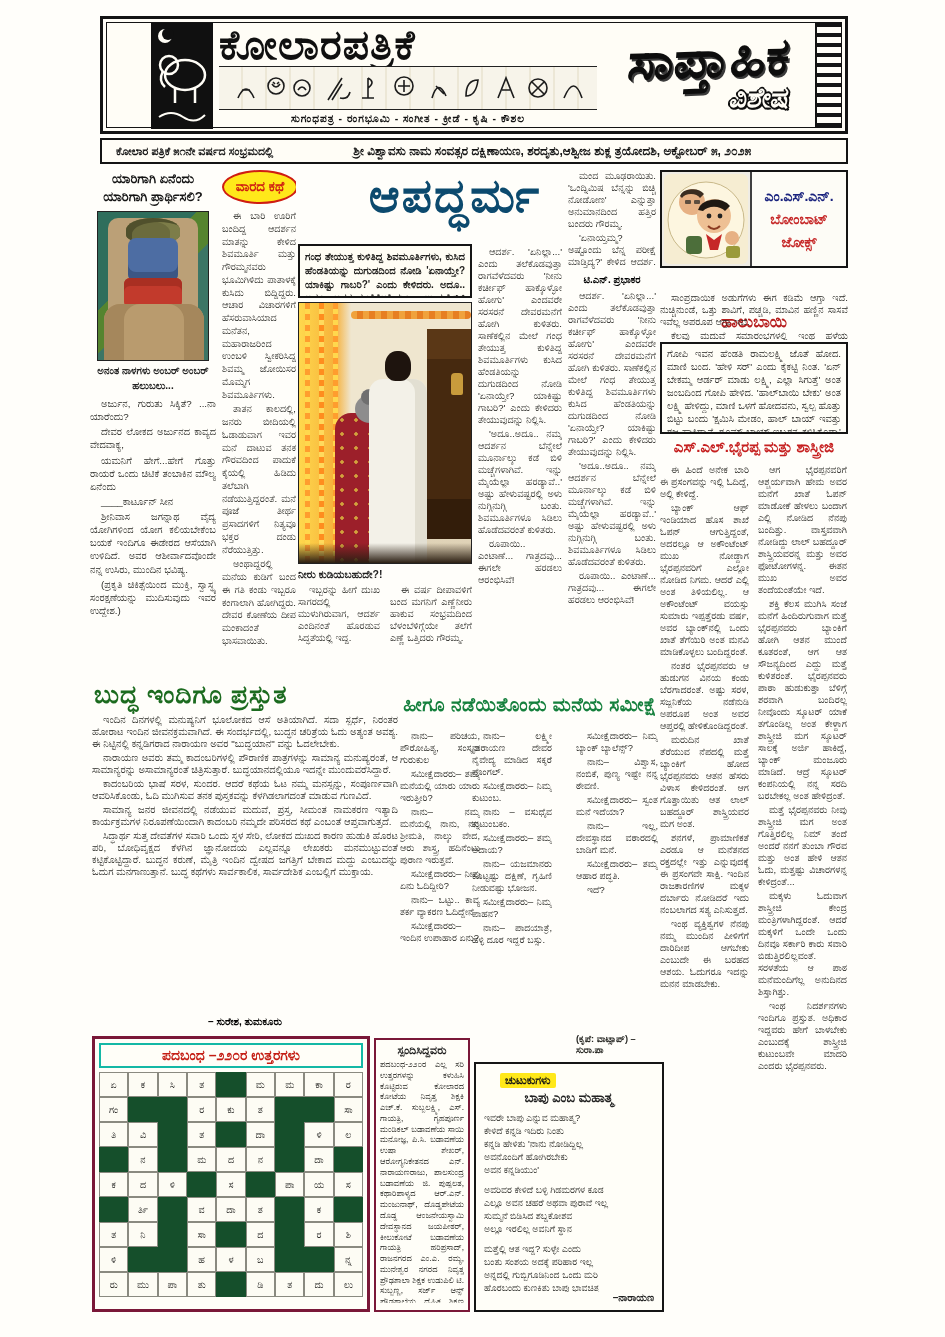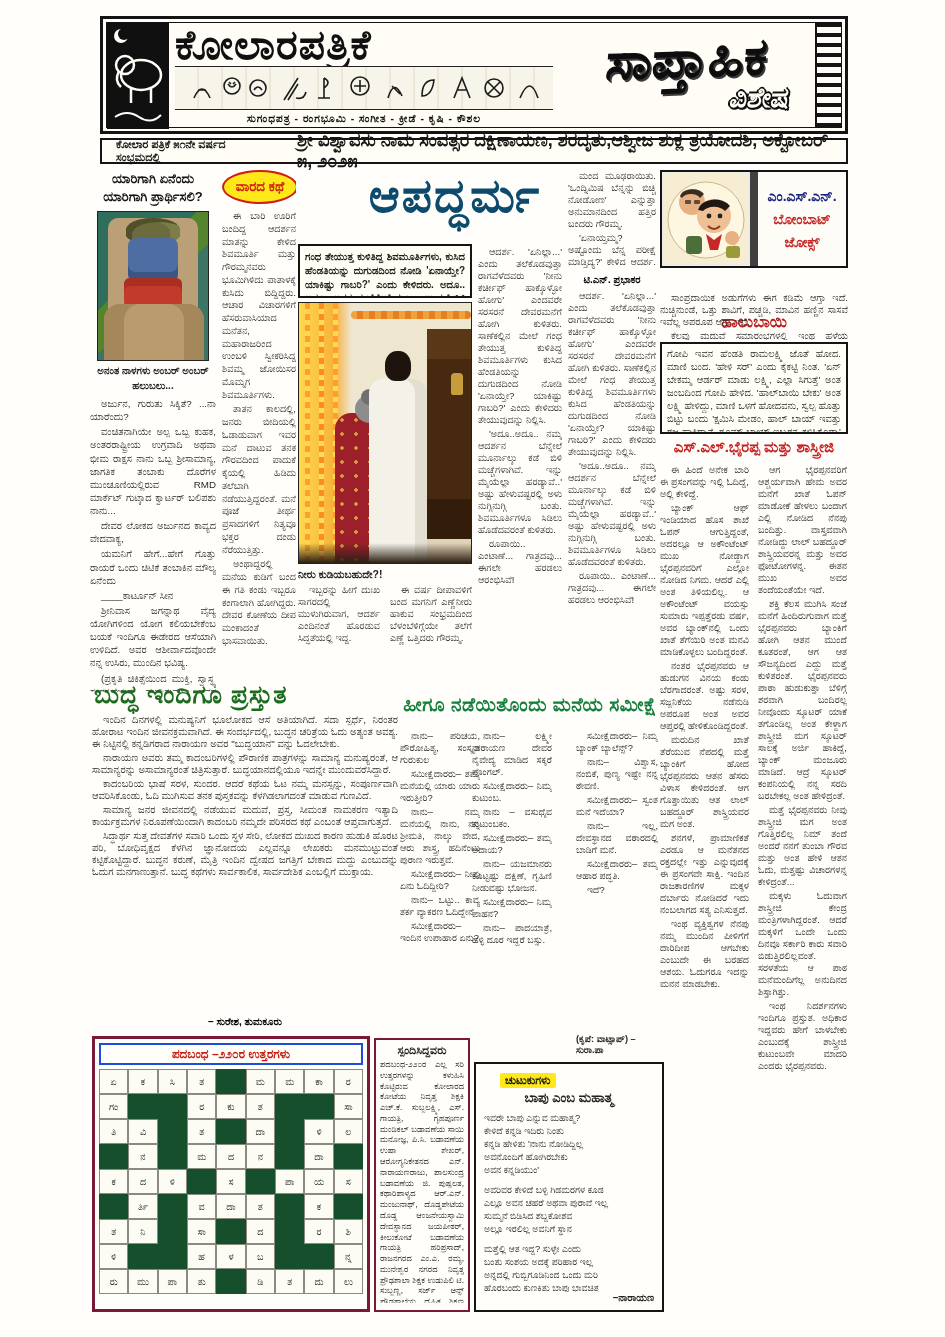--- a/index.html
+++ b/index.html
@@ -3,21 +3,21 @@
 <meta charset="utf-8">
 <style>
   html,body{margin:0;padding:0;}
   body{font-family:"Liberation Sans", sans-serif; background:#ffffff;}
   .page{position:relative;width:945px;height:1337px;background:#fffefa;overflow:hidden;}
   .abs{position:absolute;}
   .txt{color:#2a2a26;text-align:justify;overflow:hidden;}
   .para{text-indent:11px;margin:0 0 2px 0;}
   
   .masthead{border:3px solid #141414;padding:3px;background:#fffdf6;}
-  .masthead-inner{border:1px solid #141414;height:100%;box-sizing:border-box;display:flex;align-items:stretch;}
+  .masthead-inner{border:1px solid #141414;height:100%;box-sizing:border-box;display:flex;align-items:stretch;padding-left:44px;}
   .mast-title{font-weight:900;color:#101010;font-size:41px;letter-spacing:1px;line-height:1.0;white-space:nowrap;}
   .doodle-strip{height:42px;border-top:1px solid #222;border-bottom:1px solid #222;
      background:repeating-linear-gradient(90deg,#f7f4ea 0 22px,#ece7d6 22px 24px);display:flex;align-items:center;justify-content:space-around;}
   .tagline{font-size:10.5px;font-weight:bold;color:#111;text-align:center;letter-spacing:1px;padding-top:2px;}
   .edition-big{font-weight:900;font-size:52px;color:#0d0d0d;transform:skewX(-6deg) rotate(-2deg);line-height:.9;text-shadow:2px 2px 0 #3a3a3a;}
   .edition-sub{font-weight:900;font-size:27px;color:#fffdf6;transform:skewX(-8deg);
      text-shadow:-2px 0 #0d0d0d,2px 0 #0d0d0d,0 -2px #0d0d0d,0 2px #0d0d0d,2px 2px #0d0d0d;}
   .deco-strip{width:24px;border-left:2px solid #141414;background:repeating-linear-gradient(180deg,#141414 0 4px,#fffdf6 4px 10px);}
   .dateline{border:2px solid #141414;display:flex;align-items:center;box-sizing:border-box;background:#fffdf6;}
   .dateline span{font-weight:bold;color:#161616;}
@@ -27,26 +27,26 @@
   .red-headline{font-weight:700;color:#15803d;font-size:19px;letter-spacing:.5px;}
   .sec-red{font-weight:900;color:#b71c1c;margin-top:41px;}
   .badge-oval{background:#ffe81a;border:2px solid #cf1d12;border-radius:50%;color:#cf1d12;font-weight:900;font-size:13.5px;
      display:flex;align-items:center;justify-content:center;}
   .intro-box{border:2px solid #151515;background:#fffdf4;box-sizing:border-box;padding:4px 5px;font-weight:bold;font-size:10px;line-height:1.38;color:#201f1d;text-align:justify;overflow:hidden;}
   .quote-box{border:2px solid #151515;box-sizing:border-box;padding:4px 5px;font-size:9.8px;line-height:1.32;color:#252422;text-align:justify;overflow:hidden;background:#fffef7;}
   .byline{font-weight:bold;text-align:center;text-indent:0;}
   .credit{text-align:center;font-weight:bold;text-indent:0;}
   
   .jokes-box{border:2px solid #141414;background:#efece4;display:flex;box-sizing:border-box;}
-  .jokes-right{border-left:8px solid #404040;background:#fdfcf6;flex:1;display:flex;flex-direction:column;align-items:center;justify-content:center;gap:6px;}
+  .jokes-right{border-left:2px solid #404040;background:#fdfcf6;flex:1;display:flex;flex-direction:column;align-items:center;justify-content:center;gap:6px;}
   .jokes-line1{color:#1a237e;font-weight:900;font-size:14px;}
   .jokes-line2{color:#c62828;font-weight:900;font-size:14px;}
   
   .cw-box{border:3px solid #7a1838;background:#fffef8;box-sizing:border-box;padding:4px;}
-  .cw-title{border:2px solid #1d4ed8;color:#c41e14;font-weight:900;font-size:12px;text-align:center;padding:2px 0;margin-bottom:4px;}
+  .cw-title{border:2px solid #14b8a6;color:#c41e14;font-weight:900;font-size:14px;text-align:center;padding:2px 0;margin-bottom:4px;}
   .cw-grid{display:grid;grid-template-columns:repeat(9,1fr);}
   .cw-grid .cell{border:1px solid #8a8a80;background:#fdfcf4;height:23px;display:flex;align-items:center;justify-content:center;font-size:9.5px;color:#20201e;}
   .cw-grid .cell.blk{background:#154f2b;border-color:#154f2b;}
   .resp-box{border:2px solid #7a1838;box-sizing:border-box;padding:4px;background:#fffef8;}
   .poem-box{border:2px solid #151515;box-sizing:border-box;padding:6px 8px;background:#fffef8;}
   .poem-tag{display:inline-block;background:#ffe81a;color:#141414;font-weight:900;font-size:11px;padding:1px 5px;border-radius:2px;margin-left:16px;}
   .poem-title{font-weight:900;font-size:13px;text-align:center;color:#222;margin:2px 0 6px 0;}
   .stanza{font-size:9.3px;line-height:1.4;color:#2a2a26;white-space:pre-line;margin-bottom:7px;}
   
   .photo-frame{border:1px solid #222;box-sizing:border-box;overflow:hidden;position:relative;}
@@ -104,36 +104,35 @@
       <div style="flex:1;display:flex;flex-direction:column;align-items:center;justify-content:center;overflow:hidden;">
         <div class="edition-big">ಸಾಪ್ತಾಹಿಕ</div>
         <div class="edition-sub" style="align-self:flex-end;margin-right:26px;">ವಿಶೇಷ</div>
       </div>
       <div class="deco-strip"></div>
     </div>
   </div>
 
   <div class="abs dateline" style="left:100px;top:138px;width:748px;height:26px;padding:0 14px;">
     <span style="font-size:11px;">ಕೋಲಾರ ಪತ್ರಿಕೆ ೫೧ನೇ ವರ್ಷದ ಸಂಭ್ರಮದಲ್ಲಿ</span>
-    <span style="font-size:18px;margin-left:40px;">ಶ್ರೀ ವಿಶ್ವಾವಸು ನಾಮ ಸಂವತ್ಸರ ದಕ್ಷಿಣಾಯಣ, ಶರದೃತು,ಆಶ್ವೀಜ ಶುಕ್ಲ ತ್ರಯೋದಶಿ, ಅಕ್ಟೋಬರ್ ೫, ೨೦೨೫</span>
+    <span style="font-size:12px;margin-left:80px;">ಶ್ರೀ ವಿಶ್ವಾವಸು ನಾಮ ಸಂವತ್ಸರ ದಕ್ಷಿಣಾಯಣ, ಶರದೃತು,ಆಶ್ವೀಜ ಶುಕ್ಲ ತ್ರಯೋದಶಿ, ಅಕ್ಟೋಬರ್ ೫, ೨೦೨೫</span>
   </div>
 
   <div class="col" style="left:90px;top:170px;width:126px;height:522px;">
     <div style="font-weight:900;font-size:13px;color:#141414;text-align:center;line-height:1.35;">ಯಾರಿಗಾಗಿ ಏನೆಂದು ಯಾರಿಗಾಗಿ ಪ್ರಾರ್ಥಿಸಲಿ?</div>
     <div class="photo-frame" style="width:112px;height:150px;margin:6px auto 2px auto;background:linear-gradient(135deg,#2f6e5c 0 38%,#55842f 38% 55%,#3c7565 55% 100%);">
       <div style="position:absolute;left:10px;top:6px;width:90px;height:140px;background:#bba077;border-radius:10px 10px 0 0;"></div>
       <div style="position:absolute;left:28px;top:6px;width:54px;height:24px;background:#6b6b3d;border-radius:50% 50% 30% 30%;box-shadow:inset 6px 4px 0 #50502c, inset -10px 2px 0 #7d7d49;"></div>
       <div style="position:absolute;left:30px;top:26px;width:50px;height:44px;background:#4d6da3;border-radius:8px;box-shadow:inset 0 -10px 0 #3c5684;"></div>
       <div style="position:absolute;left:26px;top:66px;width:58px;height:30px;background:#c23a2c;border-radius:6px;box-shadow:inset 0 8px 0 #a92f22;"></div>
       <div style="position:absolute;left:6px;top:92px;width:100px;height:58px;background:#b99b6e;border-radius:16px 16px 0 0;box-shadow:inset 20px 0 0 #a5875c, inset -20px 0 0 #a5875c;"></div>
     </div>
     <div class="caption" style="text-align:center;font-size:10px;line-height:1.5;">ಅನಂತ ನಾಳಗಳು ಅಂಬರ್ ಅಂಬರ್ ಹಲುಬಲು...</div>
     <div class="txt" style="font-size:9.8px;line-height:1.34;margin-top:4px;height:296px;">
         <div class="para">ಅರ್ಜುನ, ಗುರುತು ಸಿಕ್ಕಿತೆ? ...ನಾ ಯಾರೆಂದು?</div>
-        <div class="para">ವಂಚಿತನಾಗಿಯೇ ಅಲ್ಪ ಒಬ್ಬ ಕುಹಕ, ಅಂತರರಾಷ್ಟ್ರೀಯ ಉಗ್ರವಾದಿ ಅಥವಾ ಭೀಮ ರಾಕ್ಷಸ ನಾನು ಒಬ್ಬ ಶ್ರೀಸಾಮಾನ್ಯ, ಜಾಗತಿಕ ತಂಬಾಕು ದೊರೆಗಳ ಮುಂಚೂಣಿಯಲ್ಲಿರುವ RMD ಮಾರ್ಕೆಟ್ ಗುಟ್ಕಾದ ಕ್ವಾರ್ಟರ್ ಬಲಿಪಶು ನಾನು...</div>
         <div class="para">ದೇವರ ಲೋಕದ ಅರ್ಜುನದ ಕಾವ್ಯದ ವೇದವಾಕ್ಯ,</div>
         <div class="para">ಯಮನಿಗೆ ಹೇಗೆ...ಹೇಗೆ ಗೊತ್ತು ರಾಯರೆ ಒಂದು ಚಿಟಿಕೆ ತಂಬಾಕಿನ ಮೌಲ್ಯ ಏನೆಂದು</div>
         <div class="para">____ಕಾರ್ಟೂನ್ ಸೀನ</div>
         <div class="para">ಶ್ರೀನಿವಾಸ ಜಗನ್ನಾಥ ವೈದ್ಯ ಯೋಗಿಗಳಿಂದ ಯೋಗ ಕಲಿಯಬೇಕೆಂಬ ಬಯಕೆ ಇಂದಿಗೂ ಈಡೇರದ ಆಸೆಯಾಗಿ ಉಳಿದಿದೆ. ಅವರ ಆಶೀರ್ವಾದವೊಂದೇ ನನ್ನ ಉಸಿರು, ಮುಂದಿನ ಭವಿಷ್ಯ.</div>
         <div class="para">(ಪ್ರಕೃತಿ ಚಿಕಿತ್ಸೆಯಿಂದ ಮುಕ್ತಿ, ಸ್ವಾಸ್ಥ್ಯ ಸಂರಕ್ಷಣೆಯನ್ನು ಮುದಿಸುವುದು ಇವರ ಉದ್ದೇಶ.)</div>
       </div>
   </div>
 
   <div class="col" style="left:222px;top:170px;width:74px;height:522px;">
     <div class="badge-oval" style="width:72px;height:30px;margin:0 auto 6px auto;">ವಾರದ ಕಥೆ</div>

